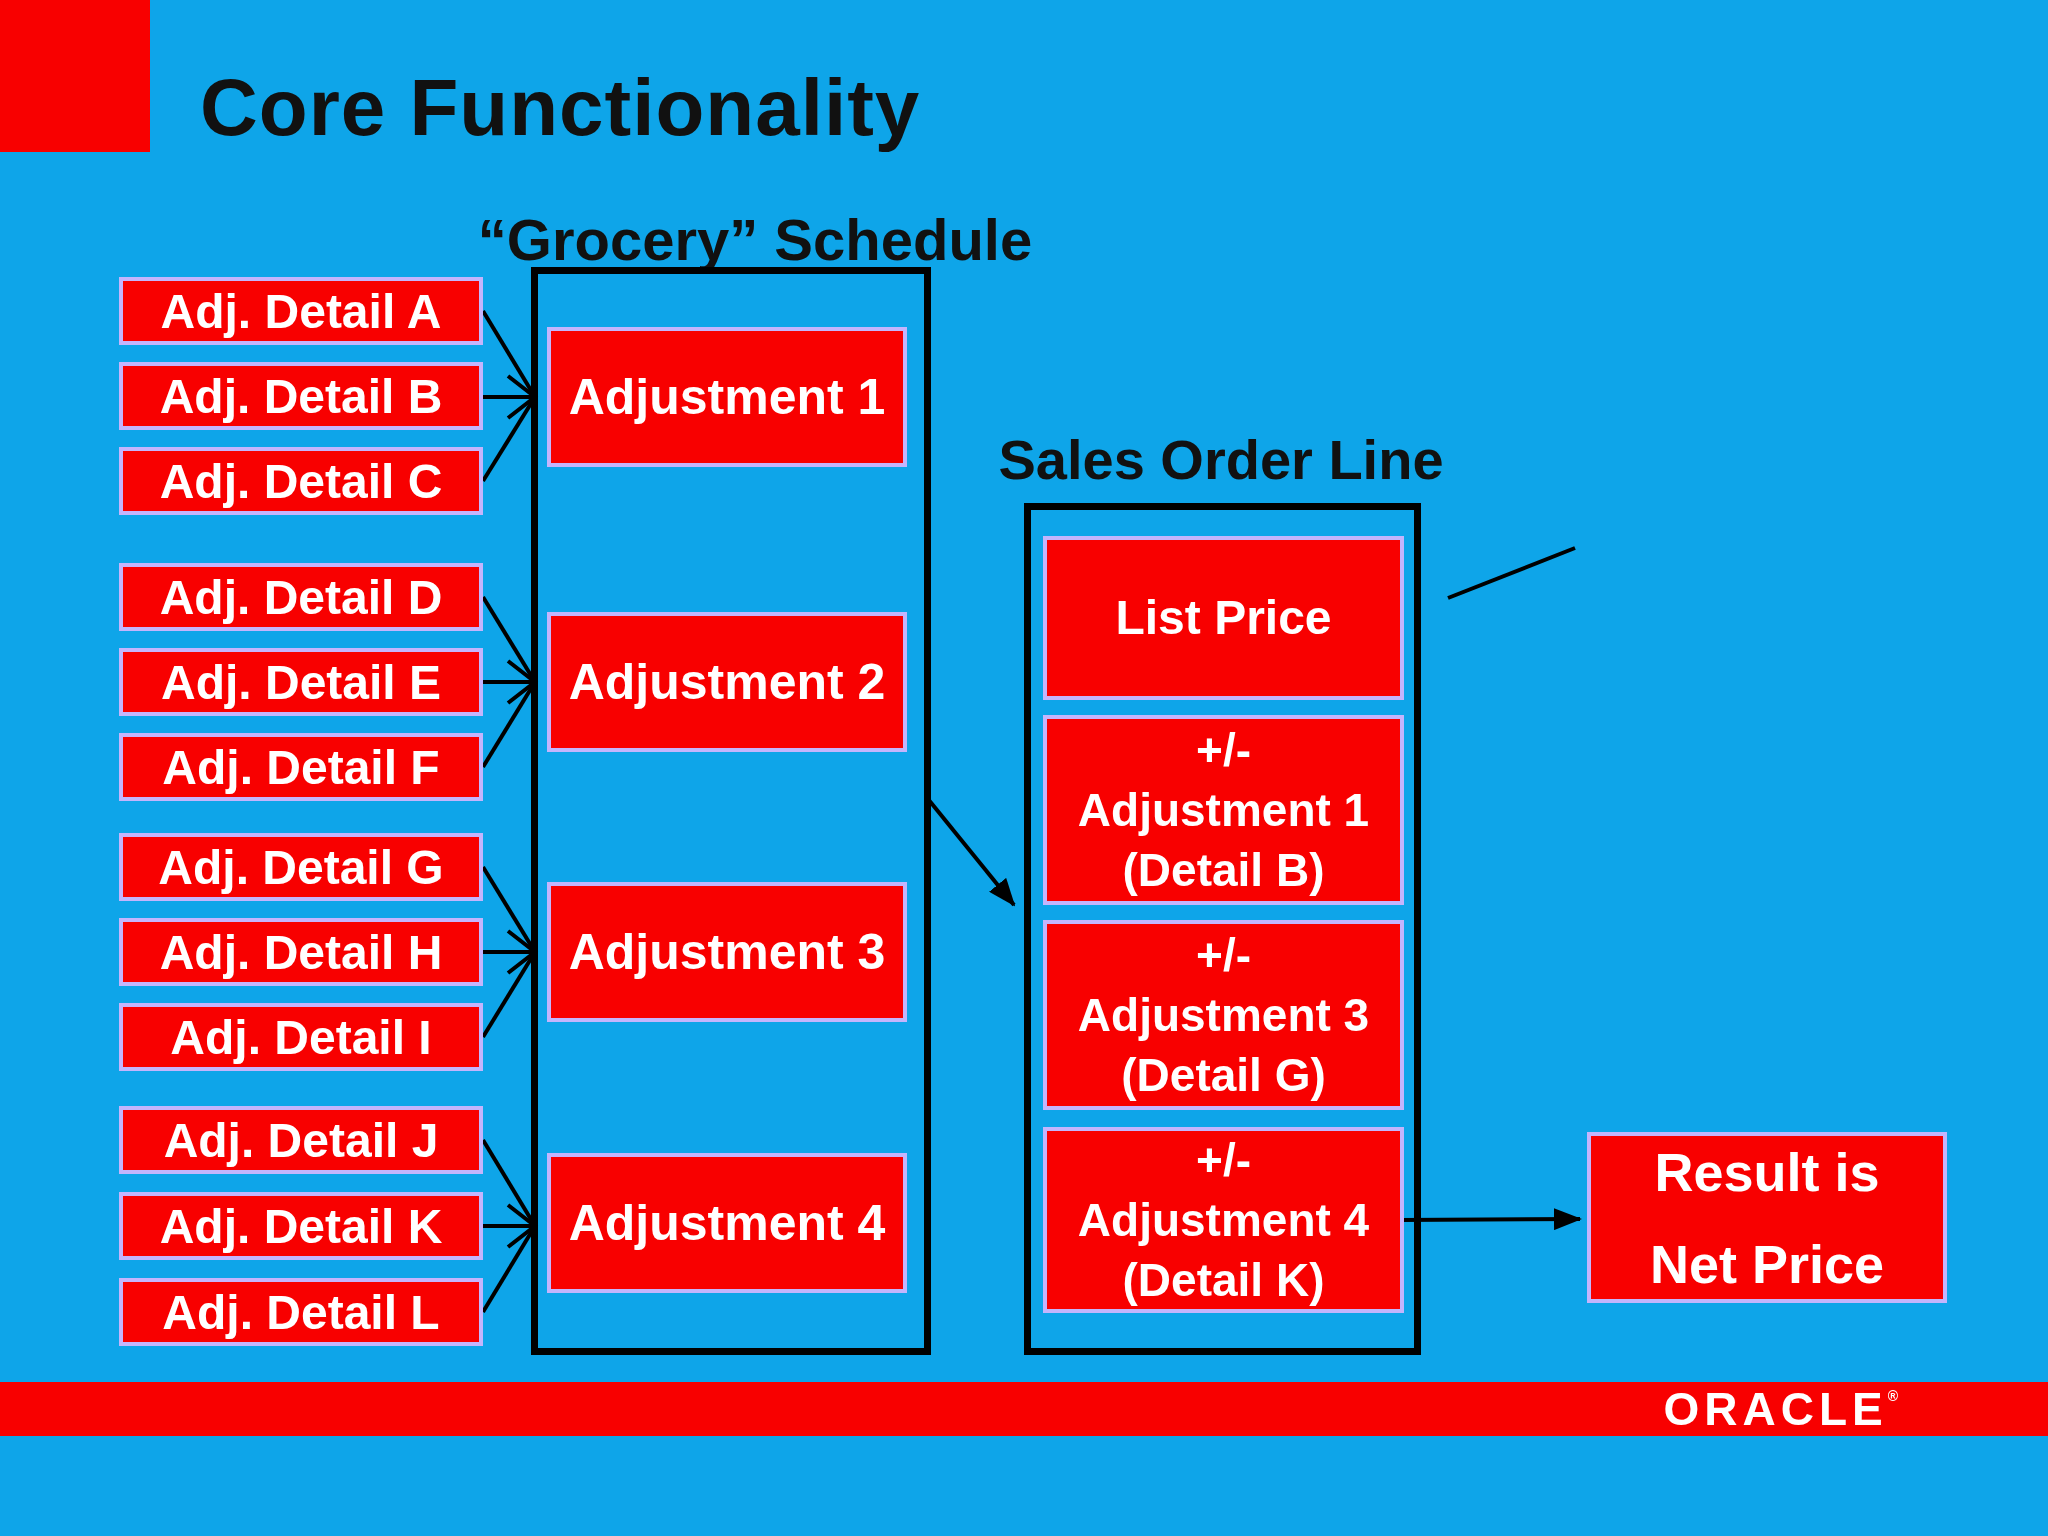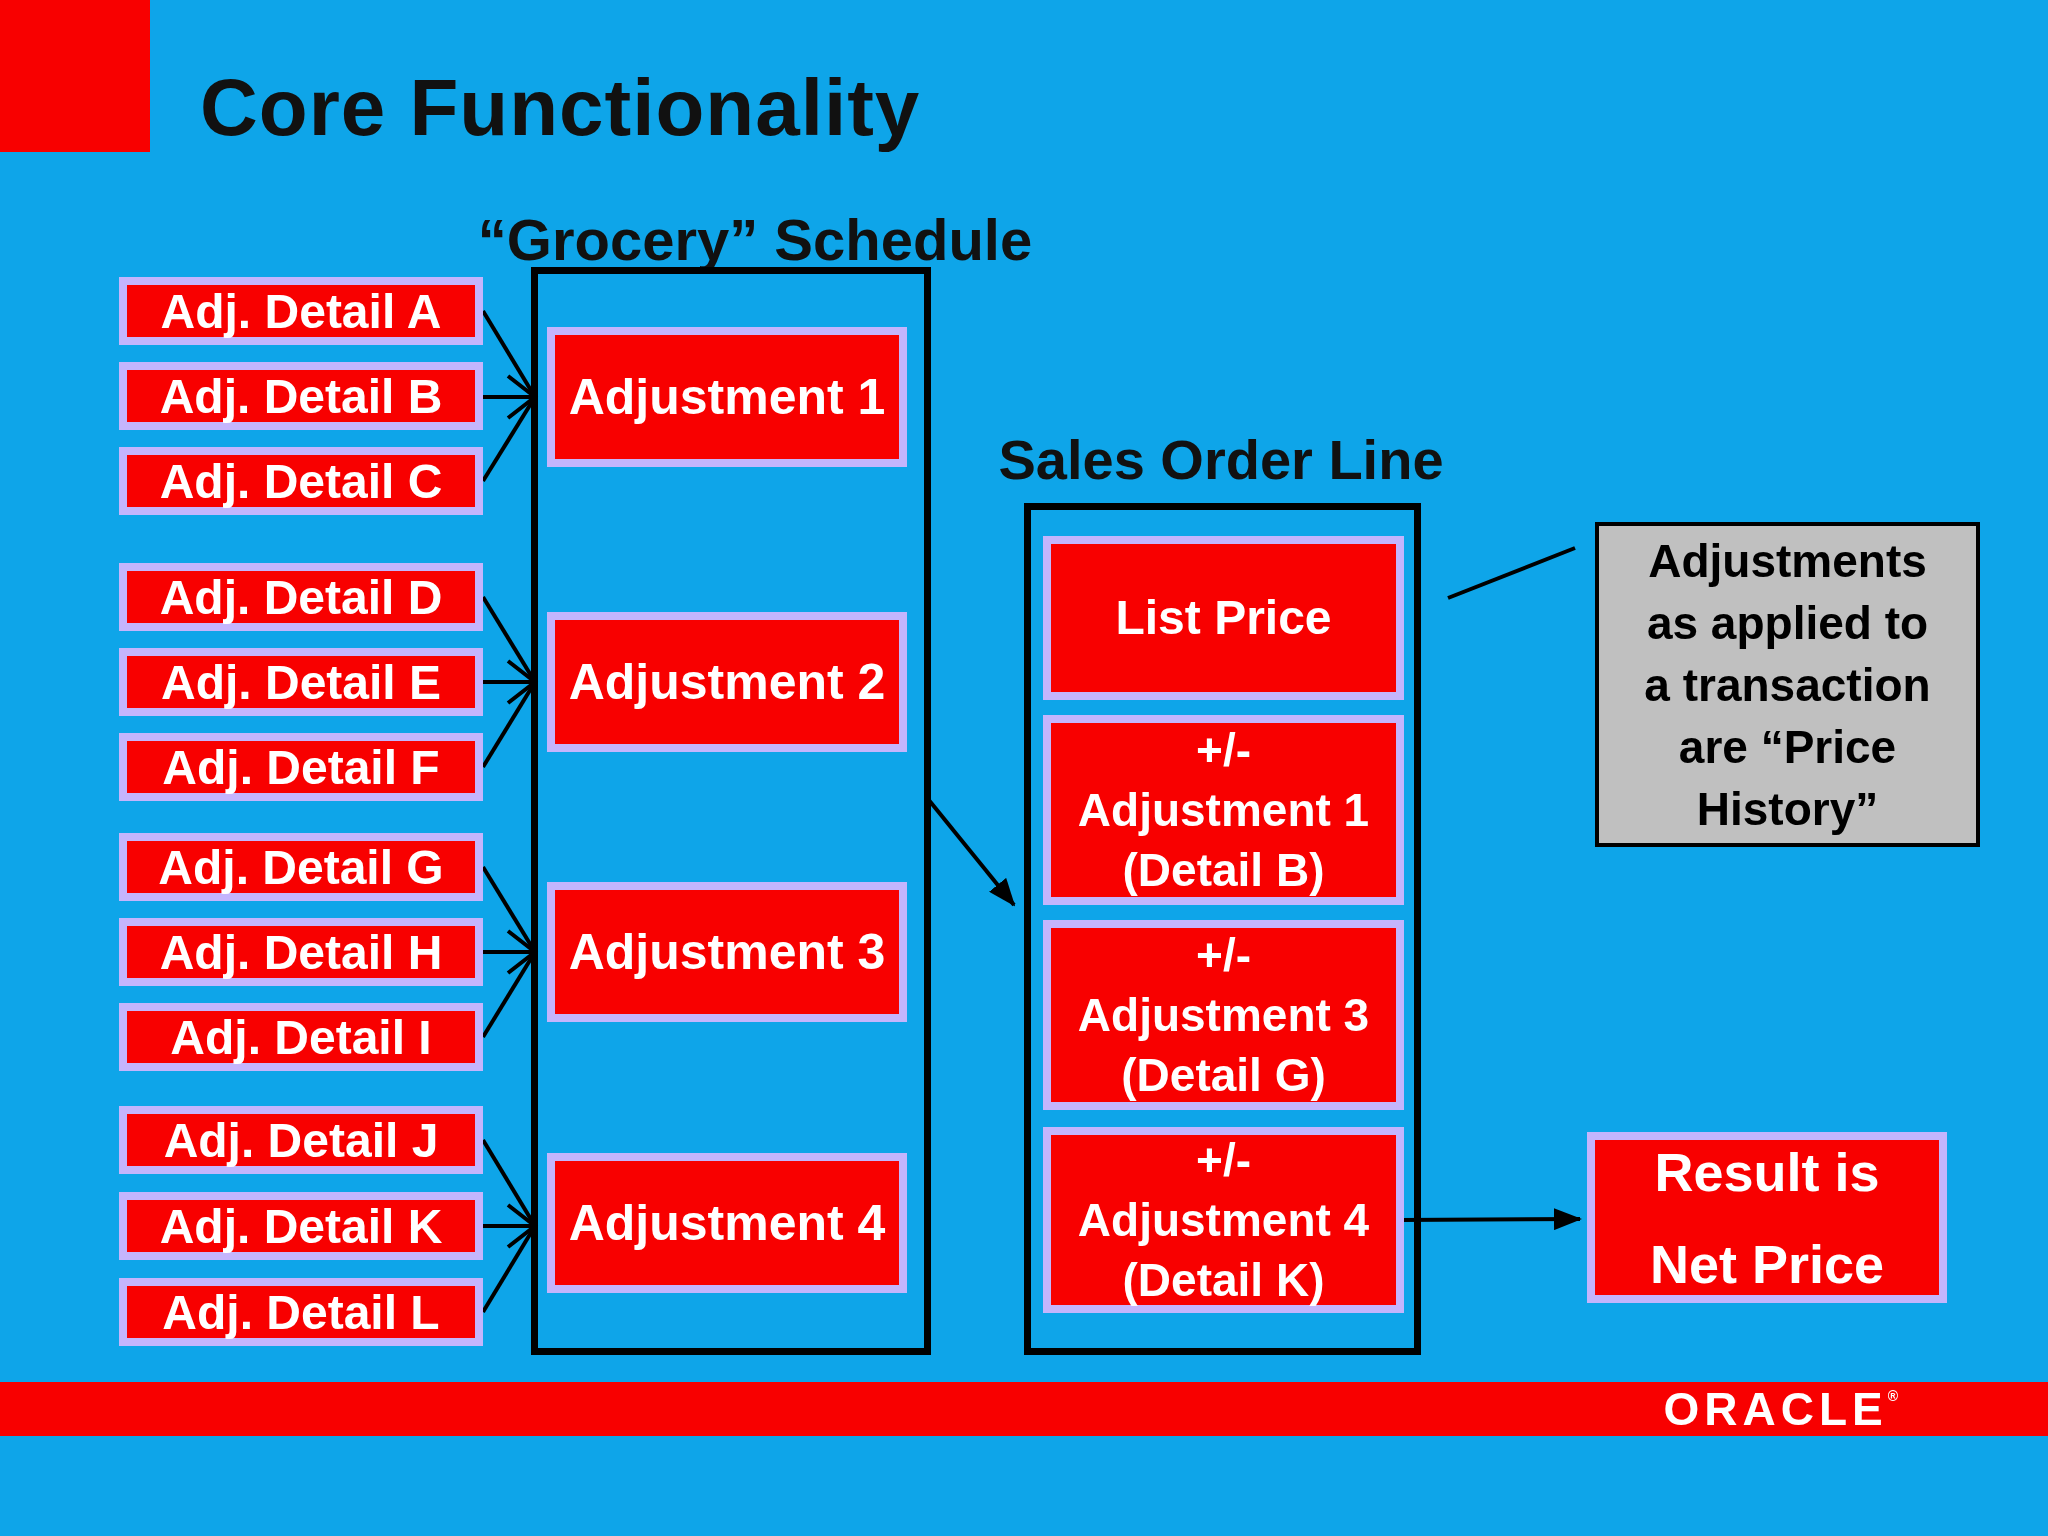--- a/index.html
+++ b/index.html
@@ -16,21 +16,21 @@
   .section-label{
     font-size:58px;font-weight:bold;color:#111;text-align:center;line-height:64px;
     white-space:nowrap;
   }
   .grocery-label{left:450px;top:208px;width:610px;}
   .sol-label{left:960px;top:428px;width:522px;font-size:56px;}
   .container-frame{background:transparent;border:7px solid #000;}
   .schedule-frame{left:531px;top:267px;width:386px;height:1074px;}
   .sol-frame{left:1024px;top:503px;width:383px;height:838px;}
   .red-box{
-    background:#F80000;border:8px solid #c4b5fd;color:#fff;font-weight:bold;
+    background:#F80000;border:4px solid #c4b5fd;color:#fff;font-weight:bold;
     display:flex;flex-direction:column;align-items:center;justify-content:center;
     text-align:center;box-sizing:border-box;
   }
   .detail-box{left:119px;width:364px;height:68px;font-size:48px;}
   .adj-box{left:547px;width:360px;height:140px;font-size:50px;}
   .sol-box{left:1043px;width:361px;font-size:46px;line-height:60px;justify-content:center;}
   .note-box{
     left:1595px;top:522px;width:385px;height:325px;background:#C0C0C0;
     border:4px solid #000;color:#000;font-weight:bold;font-size:46px;line-height:62px;
     display:flex;flex-direction:column;align-items:center;justify-content:center;
@@ -166,27 +166,20 @@
     <span>+/-</span>
     <span>Adjustment 3</span>
     <span>(Detail G)</span>
   </div>
   <div class="abs red-box sol-box" style="top:1127px;height:186px">
     <span>+/-</span>
     <span>Adjustment 4</span>
     <span>(Detail K)</span>
   </div>
 
-  <div class="abs note-box">
-    <span>Adjustments</span>
-    <span>as applied to</span>
-    <span>a transaction</span>
-    <span>are “Price</span>
-    <span>History”</span>
-  </div>
 
   <div class="abs red-box result-box">
     <span>Result is</span>
     <span>Net Price</span>
   </div>
 
   <div class="abs bottom-bar">
     <div class="oracle-logo">
       <span>ORACLE</span>
       <span class="oracle-reg">®</span>

